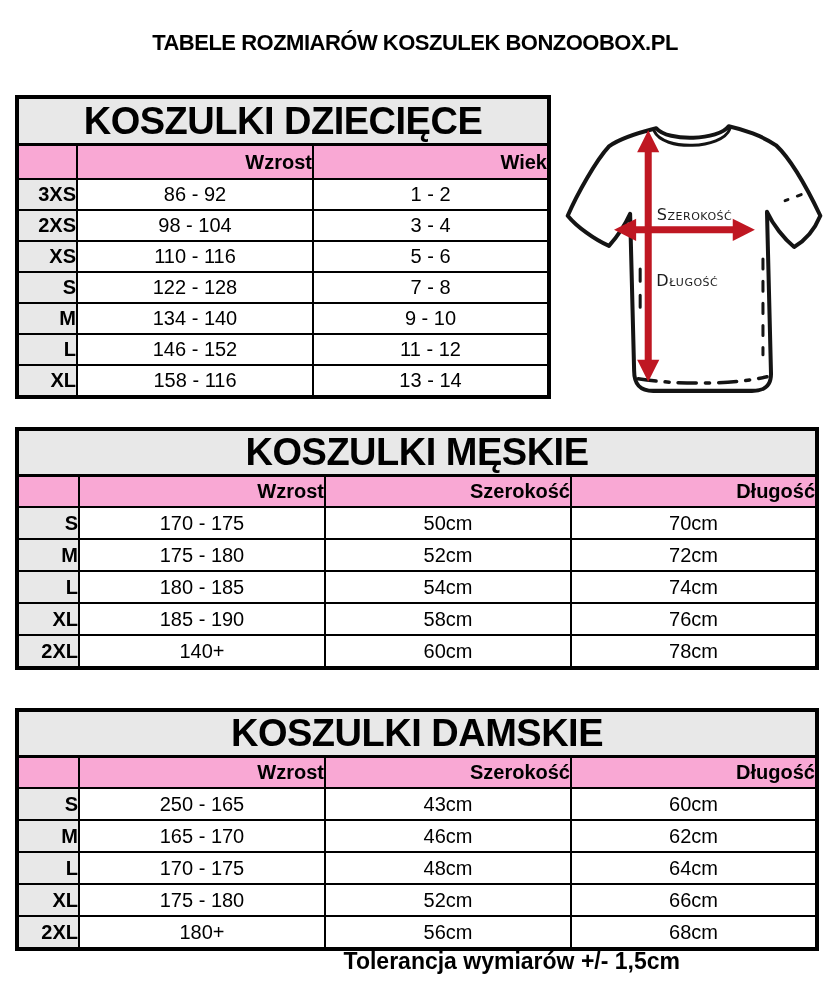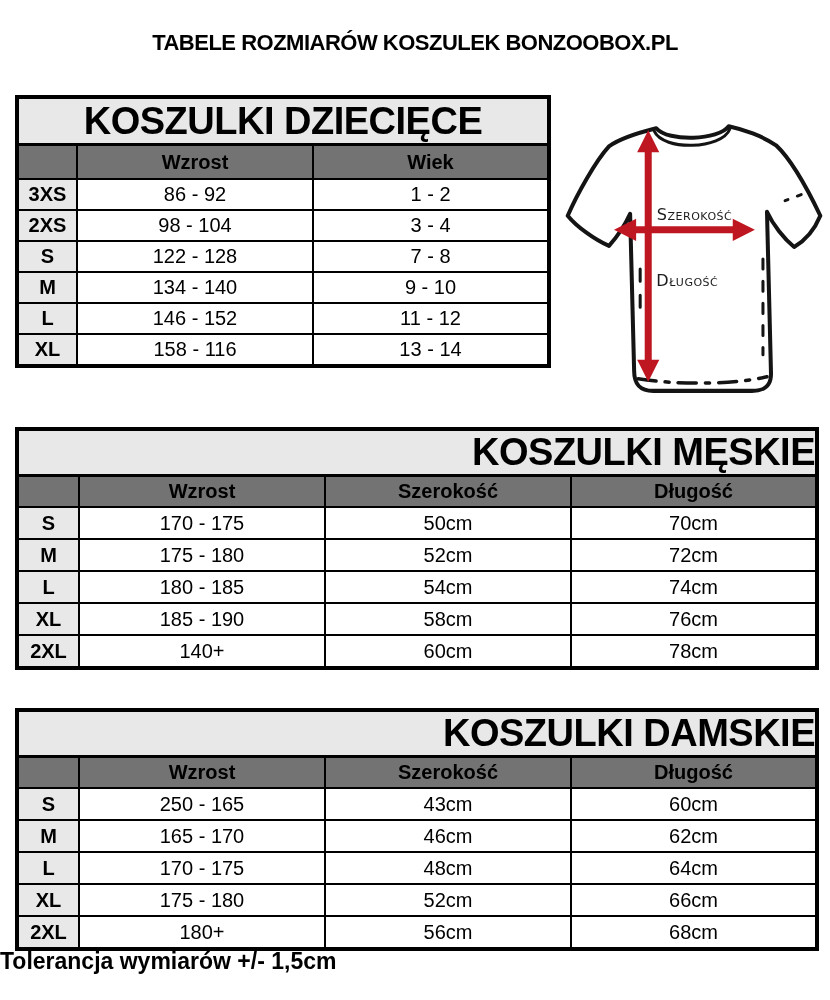--- a/index.html
+++ b/index.html
@@ -17,34 +17,34 @@
     border:4px solid #000;background:#fff;
   }
   td{
     border:2px solid #000;text-align:center;vertical-align:middle;
     padding:0;font-size:20px;overflow:hidden;white-space:nowrap;
   }
   .title-cell{
     background:#e8e8e8;font-weight:bold;font-size:38px;
     border-bottom:3px solid #000;letter-spacing:-0.5px;
   }
-  .head-row td{background:#737373;font-weight:bold;}
-  .size-cell{background:#e8e8e8;font-weight:bold;}
+  .head-row td{background:#f9a8d4;font-weight:bold;text-align:right;}
+  .size-cell{background:#e8e8e8;font-weight:bold;text-align:right;}
   #kids-table{left:15px;top:95px;width:532px;}
   #kids-table .title-row td{height:44px;}
   #kids-table .head-row td{height:32px;}
   #kids-table .data-row td{height:29px;}
   #men-table{left:15px;top:427px;width:800px;}
   #women-table{left:15px;top:708px;width:800px;}
-  .big .title-row td{height:42px;text-align:right;}
+  .big .title-row td{height:42px;}
   .big .head-row td{height:29px;}
   .big .data-row td{height:30px;}
   .diagram{position:absolute;left:553px;top:98px;width:277px;height:312px;}
   .footer-note{
-    position:absolute;top:948px;left:0;width:680px;text-align:left;
+    position:absolute;top:948px;left:0;width:680px;text-align:right;
     font-size:23px;font-weight:bold;
   }
   .arrow-label{
     font-family:"DejaVu Sans", sans-serif;
     font-variant:small-caps;font-weight:500;
     fill:#1c1c1c;letter-spacing:0.5px;
   }
 </style>
 </head>
 <body>
@@ -68,20 +68,25 @@
   </tr>
   <tr class="data-row">
     <td class="size-cell">3XS</td>
     <td>86 - 92</td>
     <td>1 - 2</td>
   </tr>
   <tr class="data-row">
     <td class="size-cell">2XS</td>
     <td>98 - 104</td>
     <td>3 - 4</td>
+  </tr>
+  <tr class="data-row">
+    <td class="size-cell">XS</td>
+    <td>110 - 116</td>
+    <td>5 - 6</td>
   </tr>
   <tr class="data-row">
     <td class="size-cell">S</td>
     <td>122 - 128</td>
     <td>7 - 8</td>
   </tr>
   <tr class="data-row">
     <td class="size-cell">M</td>
     <td>134 - 140</td>
     <td>9 - 10</td>

